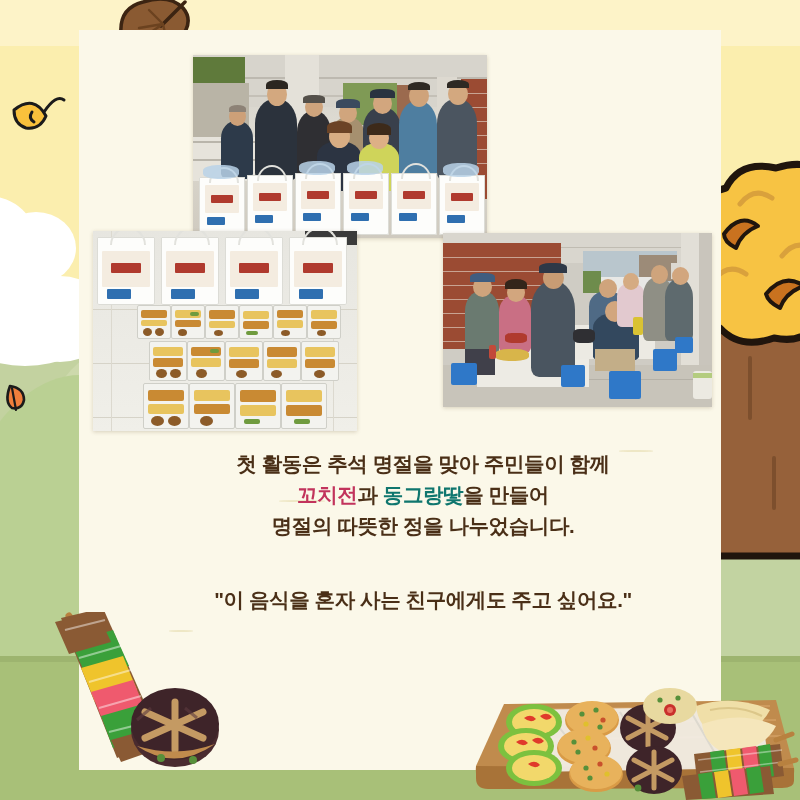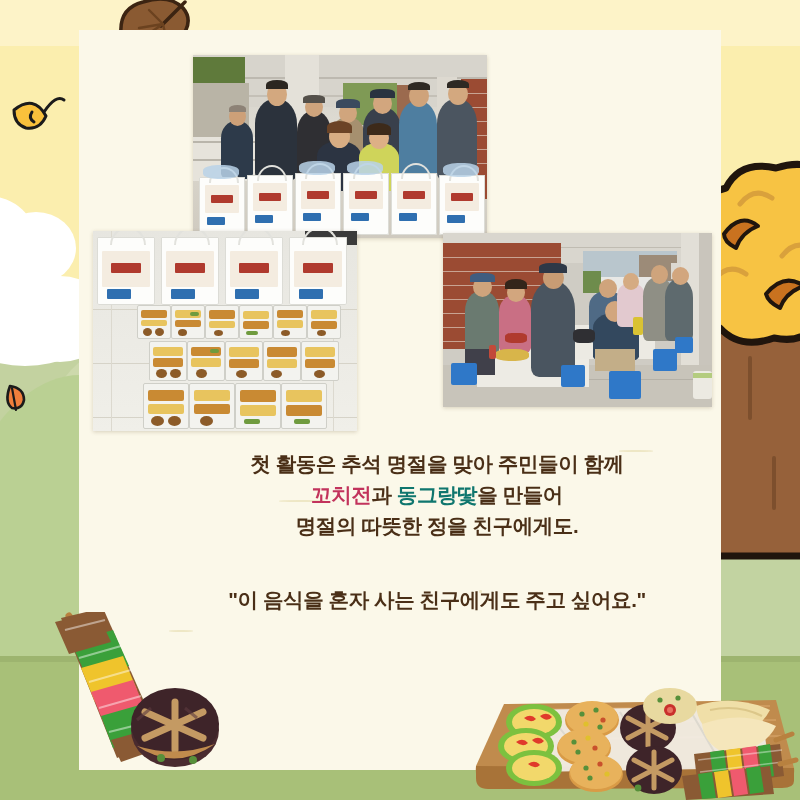--- a/index.html
+++ b/index.html
@@ -136,21 +136,21 @@
   .food-b      { position: absolute; background: #e8c45e; border-radius: 2px; }
   .food-c      { position: absolute; background: #8c5b28; border-radius: 50%; }
   .food-g      { position: absolute; background: #6f9b3e; border-radius: 2px; }
   .stool       { position: absolute; background: #2f78c8; border-radius: 2px; }
   .brick       { position: absolute; background: #9b4b33; }
   .brick-line  { position: absolute; background: #c8a392; height: 1px; }
 
   
   .text-block {
     position: absolute;
-    left: 93px;
+    left: 79px;
     top: 448px;
     width: 642px;
     text-align: center;
     padding-left: 23px;
   }
   .line {
     font-family: "Liberation Sans", "DejaVu Sans", sans-serif;
     font-weight: bold;
     font-size: 20.5px;
     line-height: 31px;
@@ -556,21 +556,21 @@
 
     <div class="line">
       <span>첫 활동은 추석 명절을 맞아 주민들이 함께</span>
     </div>
 
     <div class="line">
       <span class="hl-a">꼬치전</span><span>과 </span><span class="hl-b">동그랑땇</span><span>을 만들어</span>
     </div>
 
     <div class="line">
-      <span>명절의 따뜻한 정을 친구에게도.</span>
+      <span>명절의 따뜻한 정을 나누었습니다.</span>
     </div>
 
     <div class="para-gap"></div>
 
     <div class="line">
       <span>"이 음식을 혼자 사는 친구에게도 주고 싶어요."</span>
     </div>
 
   </div>
 

